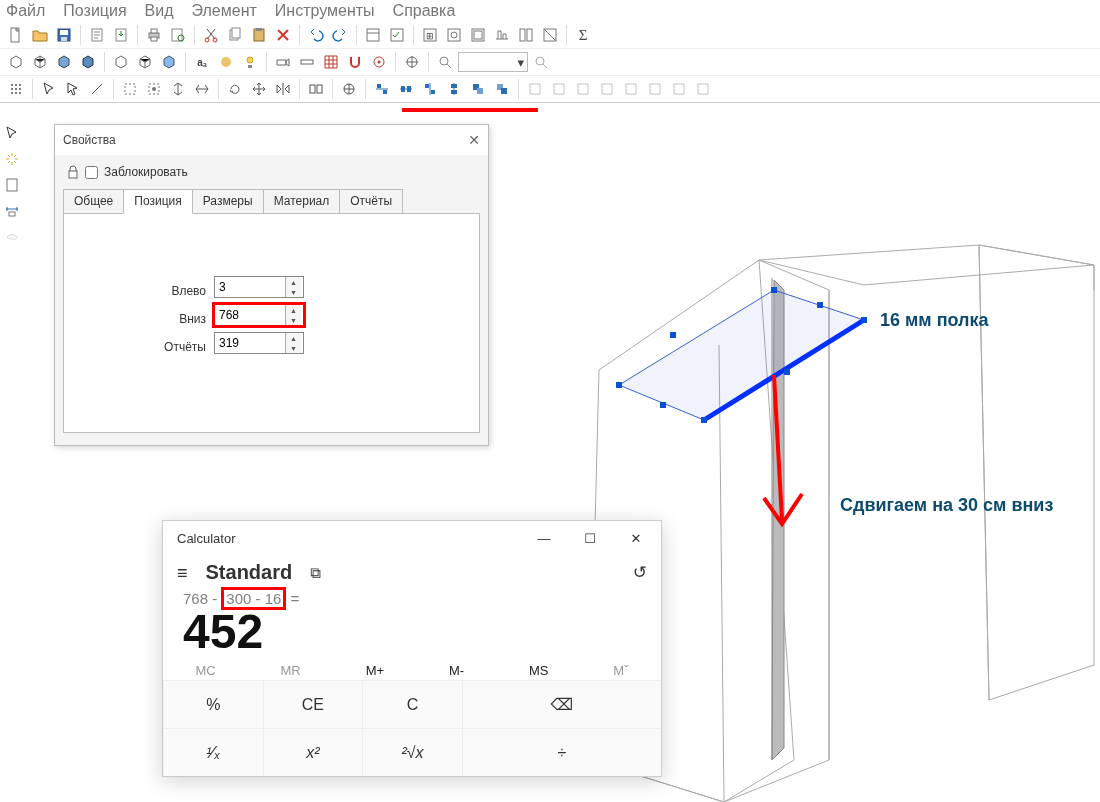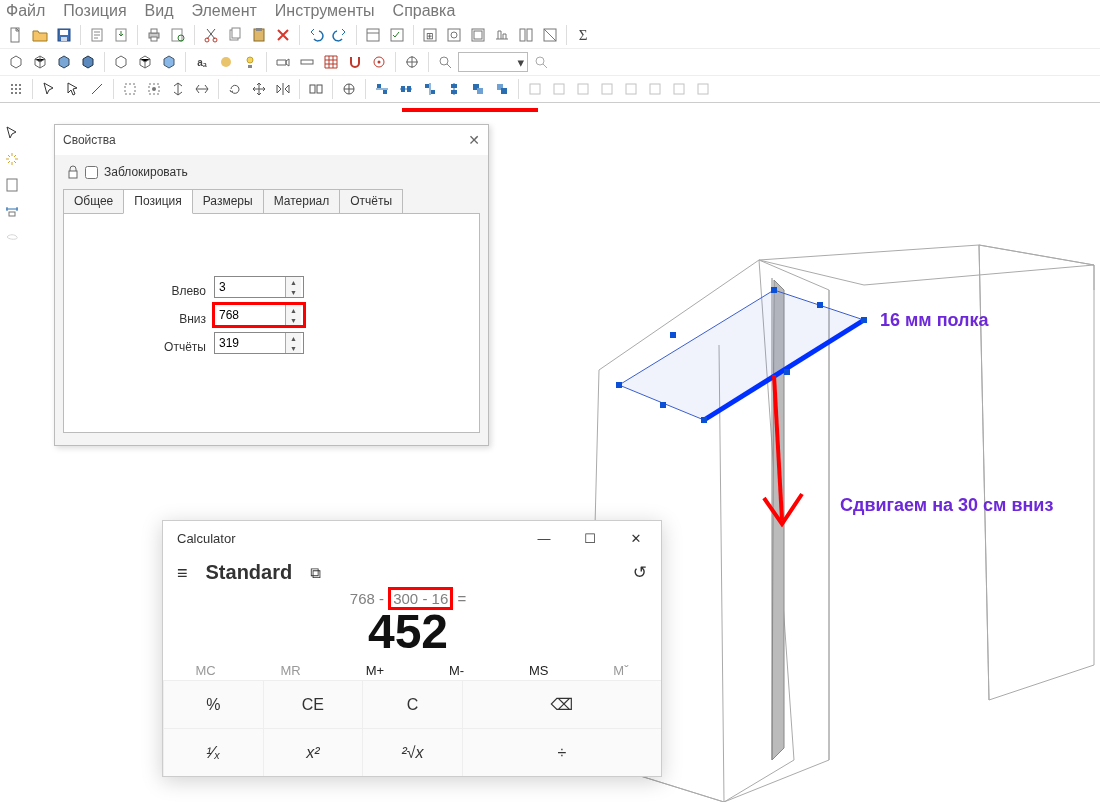--- a/index.html
+++ b/index.html
@@ -51,33 +51,33 @@
   .calc { position:absolute; left:162px; top:520px; width:500px; background:#fff; border:1px solid #ccc; box-shadow:0 4px 20px rgba(0,0,0,.18);}
   .calc-titlebar{ height:34px; display:flex; align-items:center; justify-content:space-between; padding:0 2px 0 14px; font-size:13px;}
   .calc-titlebar .wbtns{ display:flex;}
   .calc-titlebar .wbtn{ width:46px; height:32px; display:flex; align-items:center; justify-content:center; font-size:13px;}
   .calc-header{ display:flex; align-items:center; justify-content:space-between; padding:6px 14px 2px 14px;}
   .calc-header .left{ display:flex; align-items:center; gap:18px;}
   .ham{ font-size:18px; line-height:1; }
   .calc-mode{ font-size:20px; font-weight:600;}
   .keep-top{ font-size:15px;}
   .hist{ font-size:17px;}
-  .calc-display{ text-align:center; padding:4px 18px 0 10px;}
+  .calc-display{ text-align:left; padding:4px 18px 0 20px;}
   .expr{ color:#808080; font-size:15px; margin-bottom:0;}
   .expr .redbox{ border:3px solid #ff0000; padding:0 2px;}
   .result{ font-size:48px; font-weight:700; color:#111; line-height:1.05;}
   .mem-row{ display:flex; justify-content:space-around; padding:6px 0 2px 0; color:#999; font-size:13px;}
   .mem-row span.active{ color:#222;}
   .calc-keys{ display:grid; grid-template-columns:repeat(5,1fr);}
   .key{ height:48px; border-top:1px solid #eee; border-left:1px solid #eee; display:flex; align-items:center; justify-content:center; font-size:18px; background:#fafafa;}
   .key.fn{ font-size:16px;}
   .key.ital{ font-style:italic;}
 
   
-  .anno{ position:absolute; color:#6d28d9; font-weight:700; font-size:18px; font-family:Arial,sans-serif; white-space:nowrap;}
+  .anno{ position:absolute; color:#0c4a6e; font-weight:700; font-size:18px; font-family:Arial,sans-serif; white-space:nowrap;}
 
 </style>
 </head>
 <body>
 
 <div class="menu-bar">
   <span>Файл</span>
   <span>Позиция</span>
   <span>Вид</span>
   <span>Элемент</span>

